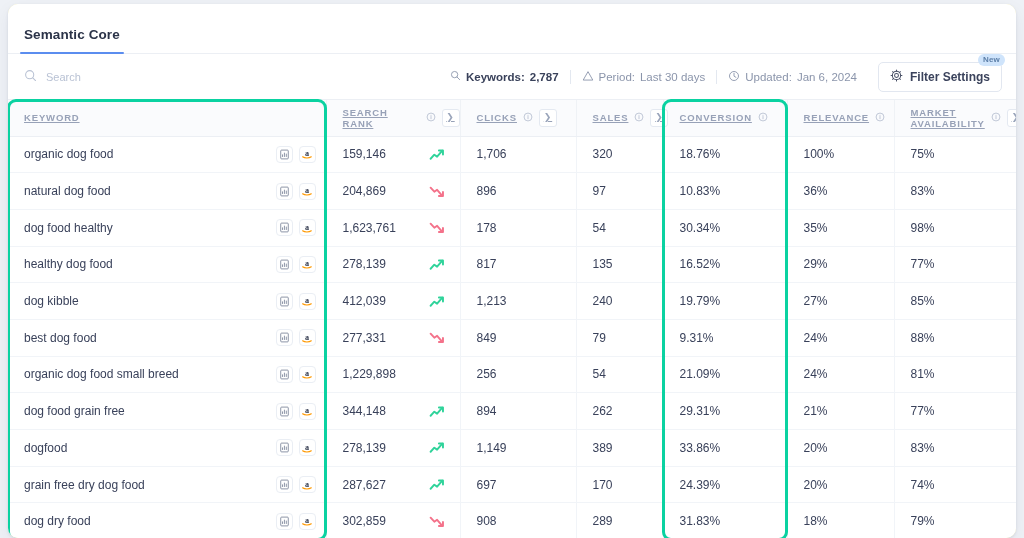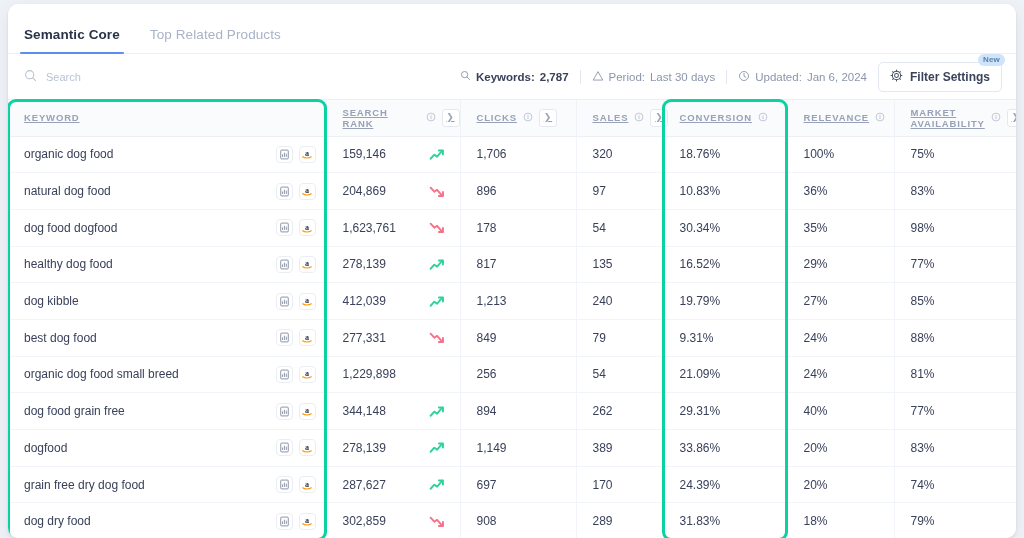--- a/index.html
+++ b/index.html
@@ -53,21 +53,21 @@
   .spacer{flex:1 1 auto;}
   .meta{display:flex;align-items:center;gap:0px;}
   .meta-item{
     display:flex;align-items:center;gap:5px;
     font-size:11.5px;color:#8b95ab;white-space:nowrap;
     padding:0 11px;
     text-align:center;
   }
   .meta-item b{color:#39415a;font-weight:600;}
   .meta-sep{width:1px;height:14px;background:#e3e8f0;}
-  .filter-wrap{position:relative;}
+  .filter-wrap{position:relative;margin-left:10px;}
   .filter-btn{
     display:flex;align-items:center;gap:7px;
     height:30px;padding:0 11px;box-sizing:border-box;
     border:1px solid #e2e7f0;border-radius:5px;background:#fff;
     font-size:12px;color:#3b435c;font-weight:600;cursor:pointer;
     white-space:nowrap;
   }
   .new-badge{
     position:absolute;top:-8px;right:-3px;
     background:#cfe4fb;color:#5c7fa8;
@@ -140,23 +140,20 @@
 </style>
 </head>
 <body>
 
 <div class="app">
 
   <div class="tabs">
     <div class="tab active">
       <span>Semantic Core</span>
     </div>
-    <div class="tab">
-      <span>Top Related Products</span>
-    </div>
   </div>
 
   <div class="toolbar">
     <div class="search">
       <span>
         <svg width="13" height="13" viewBox="0 0 16 16" fill="none">
           <circle cx="7" cy="7" r="5" stroke="#b9c2d4" stroke-width="1.3"></circle>
           <line x1="10.8" y1="10.8" x2="14.2" y2="14.2" stroke="#b9c2d4" stroke-width="1.3" stroke-linecap="round"></line>
         </svg>
       </span>
@@ -389,21 +386,21 @@
             </td>
             <td><span>896</span></td>
             <td><span>97</span></td>
             <td><span>10.83%</span></td>
             <td><span>36%</span></td>
             <td><span>83%</span></td>
           </tr>
           <tr>
             <td class="kw-cell">
               <div class="kw-row">
-                <span class="kw-text">dog food dogfood</span>
+                <span class="kw-text">dog food healthy</span>
                 <span class="kw-icons">
                   <span class="icon-btn">
                     <svg width="11" height="11" viewBox="0 0 14 14" fill="none">
                       <rect x="2.2" y="1.4" width="9.6" height="11.2" rx="1.1" stroke="#7b8499" stroke-width="1.1"></rect>
                       <path d="M4.5 9.6 V7.4 M6.9 9.6 V5.2 M9.3 9.6 V6.4" stroke="#7b8499" stroke-width="1.1" stroke-linecap="round"></path>
                     </svg>
                   </span>
                   <span class="icon-btn">
                     <svg width="12" height="12" viewBox="0 0 14 14" fill="none">
                       <text x="7" y="9.2" font-family="Liberation Serif, serif" font-size="9.5" font-weight="700" fill="#2b3348" text-anchor="middle">a</text>
@@ -600,21 +597,21 @@
                   <svg width="16" height="15" viewBox="0 0 15 14" fill="none">
                     <path d="M1.5 11 L5 7.2 L7.6 9 L12.5 3.4" stroke="#2fd39a" stroke-width="1.8" stroke-linecap="round" stroke-linejoin="round"></path>
                     <path d="M9.3 3.2 H13.1 V7" fill="none" stroke="#2fd39a" stroke-width="1.8" stroke-linecap="round" stroke-linejoin="round"></path>
                   </svg>
                 </span>
               </div>
             </td>
             <td><span>894</span></td>
             <td><span>262</span></td>
             <td><span>29.31%</span></td>
-            <td><span>40%</span></td>
+            <td><span>21%</span></td>
             <td><span>77%</span></td>
           </tr>
           <tr>
             <td class="kw-cell">
               <div class="kw-row">
                 <span class="kw-text">dogfood</span>
                 <span class="kw-icons">
                   <span class="icon-btn">
                     <svg width="11" height="11" viewBox="0 0 14 14" fill="none">
                       <rect x="2.2" y="1.4" width="9.6" height="11.2" rx="1.1" stroke="#7b8499" stroke-width="1.1"></rect>

